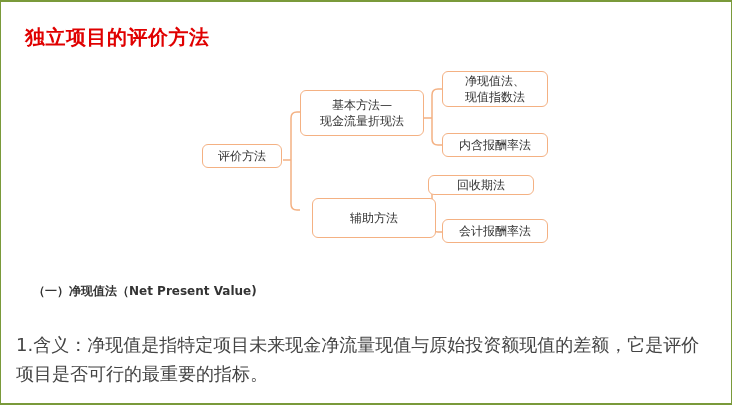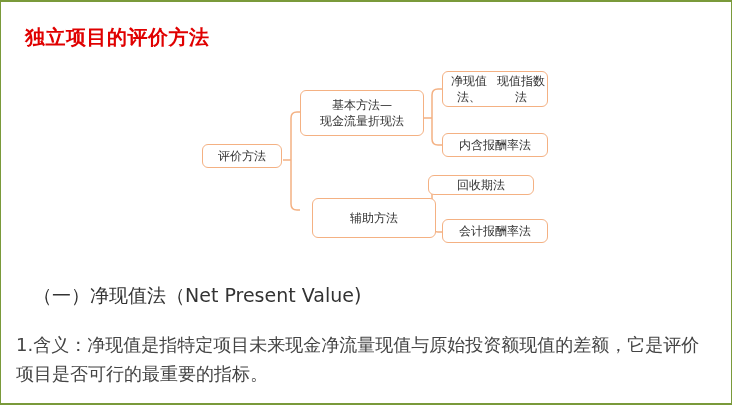--- a/index.html
+++ b/index.html
@@ -1,21 +1,21 @@
 <!DOCTYPE html>
 <html><head>
 <meta charset="utf-8">
 <style>
   html, body { margin:0; padding:0; }
   body { width:732px; height:405px; background:#fff; font-family:"DejaVu Sans", sans-serif; overflow:hidden; }
   .frame { position:absolute; left:0; top:0; width:730px; height:403px; border:1px solid #7a9a3a; border-top:2px solid #7a9a3a; border-bottom:2px solid #7a9a3a; box-sizing:border-box; width:732px; height:405px; }
   .title { position:absolute; left:25px; top:24px; font-size:20px; font-weight:bold; color:#e00000; letter-spacing:0.5px; }
   .diagram { position:absolute; left:0; top:0; width:732px; height:260px; }
   .box { position:absolute; border:1.5px solid #f4b183; border-radius:6px; background:#fff; color:#333; font-family:"DejaVu Serif", serif; font-size:12px; text-align:center; display:flex; align-items:center; justify-content:center; line-height:16px; box-sizing:border-box; }
-  .h2 { position:absolute; left:33px; top:283px; font-size:19px; font-weight:normal; color:#333;text-align:right; }
+  .h2 { position:absolute; left:33px; top:283px; font-size:12px; font-weight:bold; color:#333;text-align:right; }
   .para { position:absolute; left:16px; top:330px; width:690px; font-size:18px; color:#444; line-height:29px; }
 </style>
 </head>
 <body>
 
 <div class="frame"></div>
 
 <div class="title">独立项目的评价方法</div>
 
 <div class="diagram">
@@ -29,21 +29,21 @@
   <div class="box" style="left:202px;top:144px;width:80px;height:24px">
       <span>评价方法</span>
     </div>
   <div class="box" style="left:300px;top:90px;width:124px;height:46px;flex-direction:column">
     <span>基本方法—</span>
     <span>现金流量折现法</span>
   </div>
   <div class="box" style="left:312px;top:198px;width:124px;height:40px">
       <span>辅助方法</span>
     </div>
-  <div class="box" style="left:442px;top:71px;width:106px;height:36px;flex-direction:row">
+  <div class="box" style="left:442px;top:71px;width:106px;height:36px;flex-direction:column">
     <span>净现值法、</span>
     <span>现值指数法</span>
   </div>
   <div class="box" style="left:442px;top:133px;width:106px;height:24px">
       <span>内含报酬率法</span>
     </div>
   <div class="box" style="left:428px;top:175px;width:106px;height:20px">
       <span>回收期法</span>
     </div>
   <div class="box" style="left:442px;top:219px;width:106px;height:24px">

